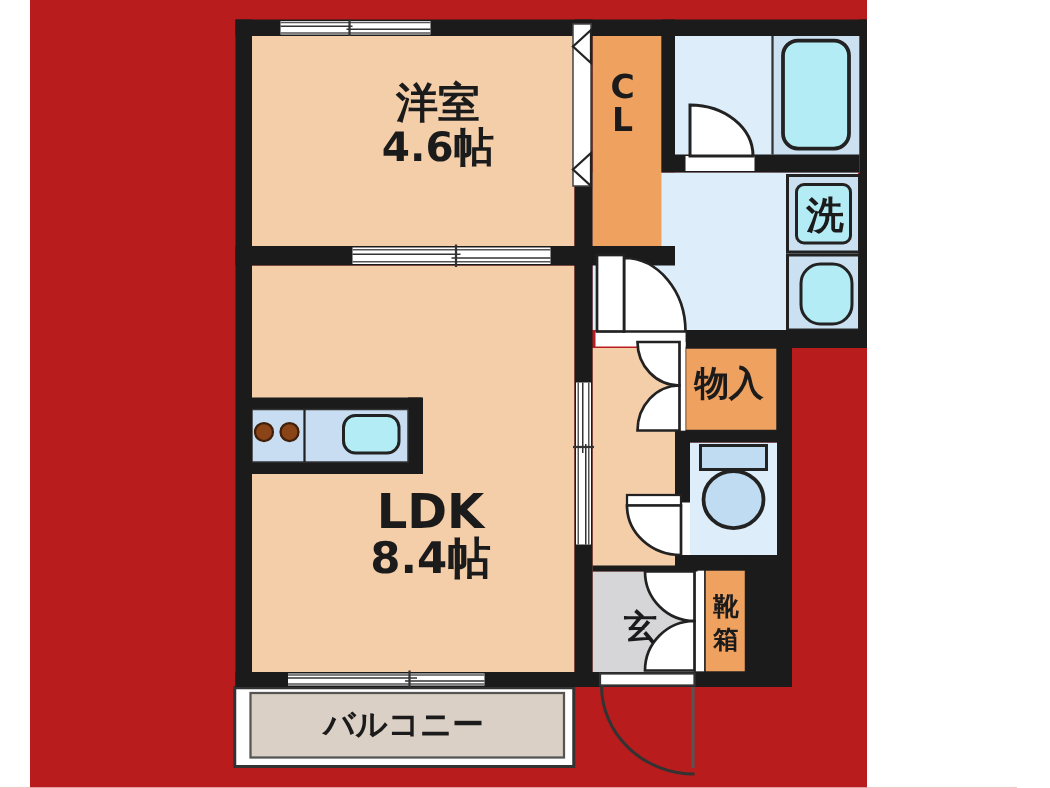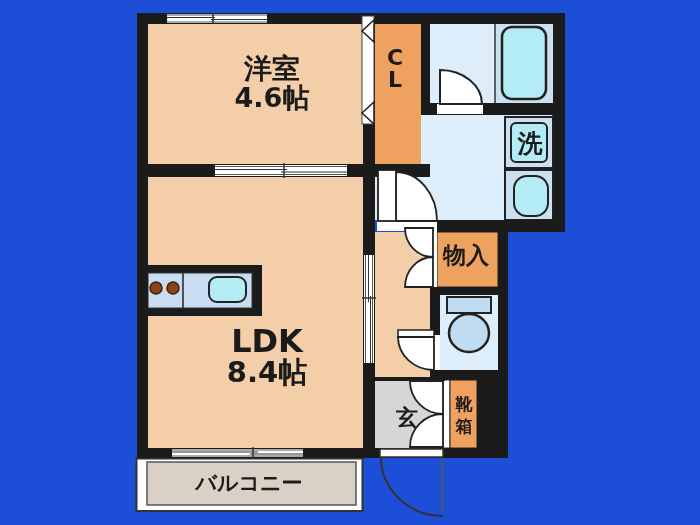--- a/index.html
+++ b/index.html
@@ -1,16 +1,16 @@
 <!DOCTYPE html>
 <html><head>
 <meta charset="utf-8">
 <style>
   html,body{margin:0;padding:0;background:#ffffff;}
-  .stage{width:700px;height:525px;position:relative;background:#1d4ed8;overflow:hidden;}
+  .stage{width:558px;height:525px;position:relative;background:#b91c1c;overflow:hidden;margin-left:20px;}
   svg{display:block;}
   text{font-family:"DejaVu Sans","Liberation Sans",sans-serif;font-weight:600;fill:#1b1b1b;}
 </style>
 </head>
 <body>
 
 <div class="stage">
 <svg width="700" height="525" viewBox="0 0 700 525" xmlns="http://www.w3.org/2000/svg">
 
   <g>

